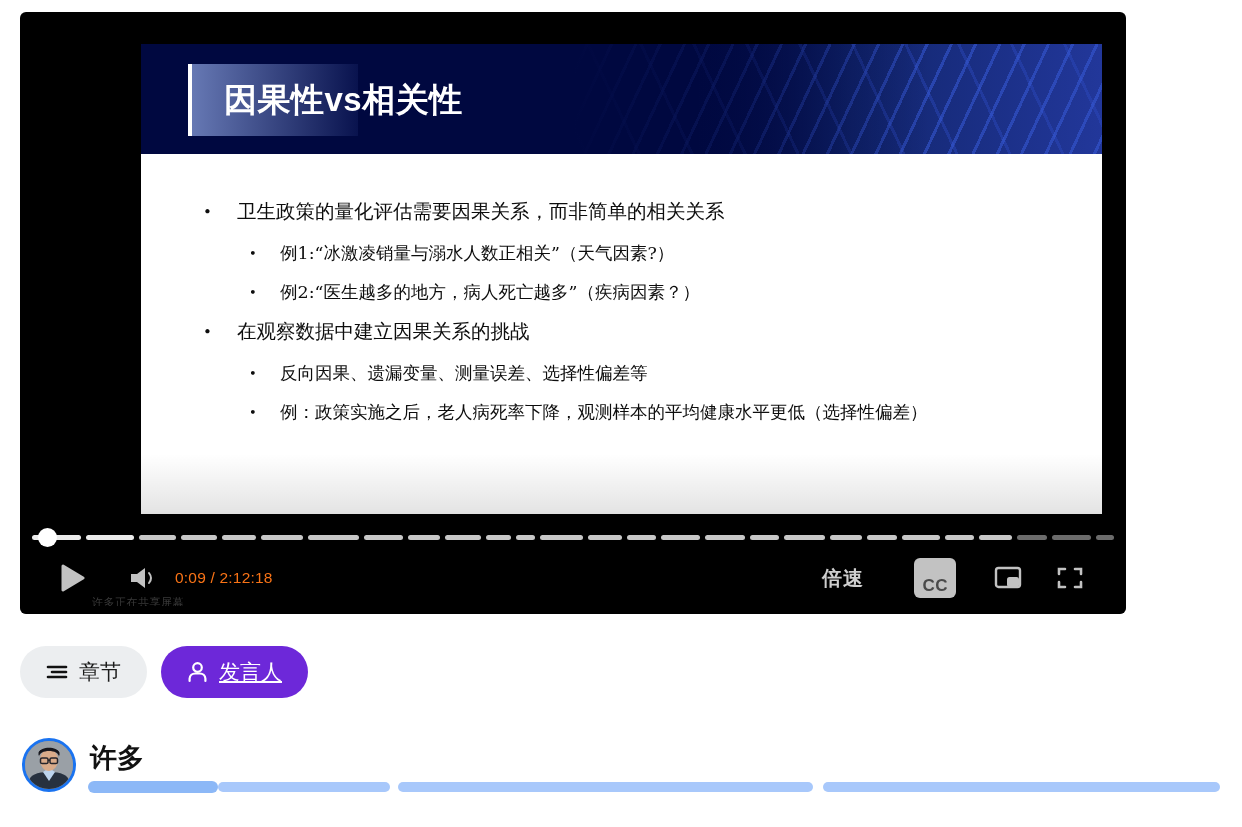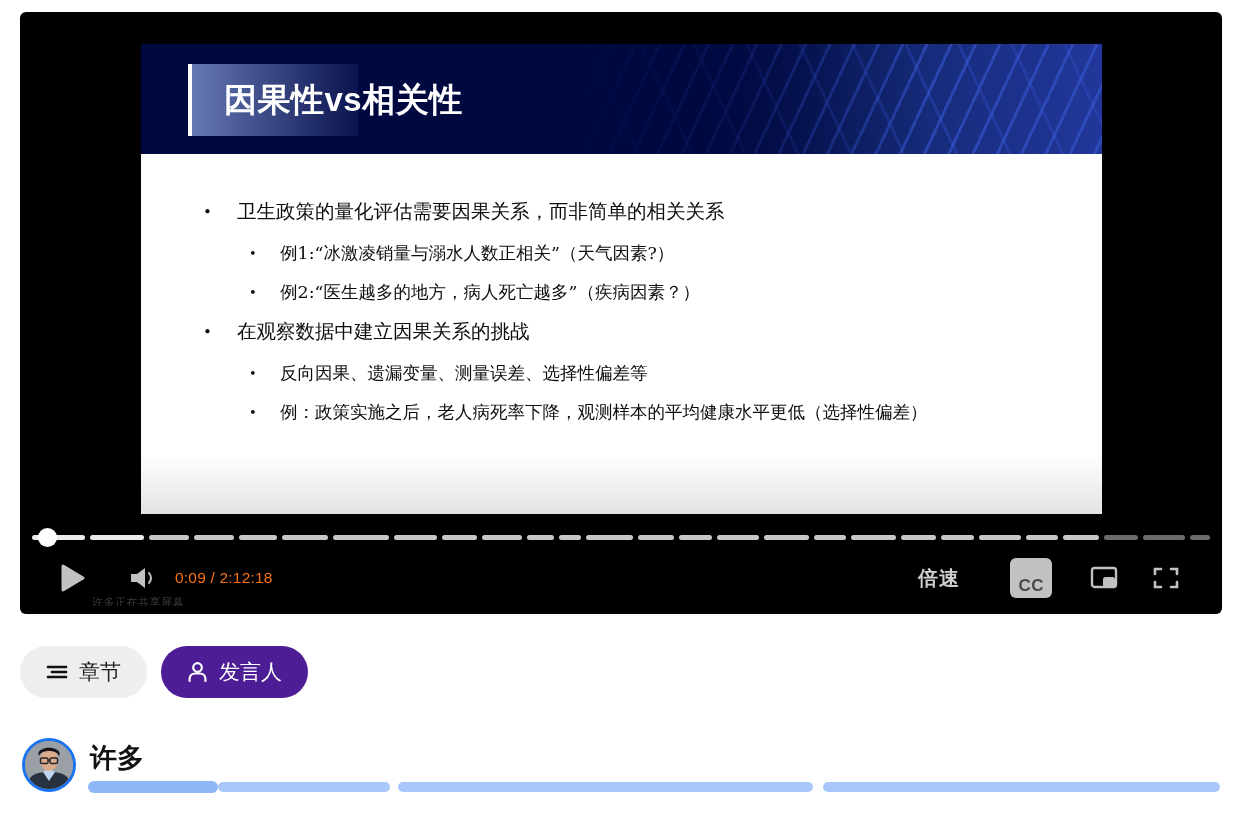--- a/index.html
+++ b/index.html
@@ -7,21 +7,21 @@
     width: 1242px; height: 827px;
     background: #ffffff;
     font-family: "Liberation Sans", "DejaVu Sans", sans-serif;
     overflow: hidden;
   }
 
   
   #player {
     position: absolute;
     left: 20px; top: 12px;
-    width: 1202px; height: 602px;
+    width: 1106px; height: 602px;
     background: #000000;
     border-radius: 6px;
     overflow: hidden;
   }
 
   
   #slide {
     position: absolute;
     left: 121px; top: 32px;
     width: 961px; height: 470px;
@@ -154,21 +154,21 @@
   #tabs { position: absolute; left: 20px; top: 646px; display: flex; gap: 14px; }
   .tab {
     display: flex; align-items: center; gap: 11px;
     height: 52px; padding: 0 26px;
     border-radius: 26px;
     font-size: 21px;
     cursor: pointer;
     user-select: none;
   }
   .tab.inactive { background: #eceef0; color: #1b1b1b; }
-  .tab.active { background: #4c1d95; color: #ffffff; }
+  .tab.active { background: #6d28d9; color: #ffffff; text-decoration: underline; }
 
   
   #speaker-row { position: absolute; left: 20px; top: 736px; width: 1200px; }
   #avatar {
     position: absolute; left: 2px; top: 2px;
     width: 54px; height: 54px; border-radius: 50%;
     border: 3px solid #1a73f0;
     overflow: hidden; background: #8a8f96;
   }
   #speaker-name {

